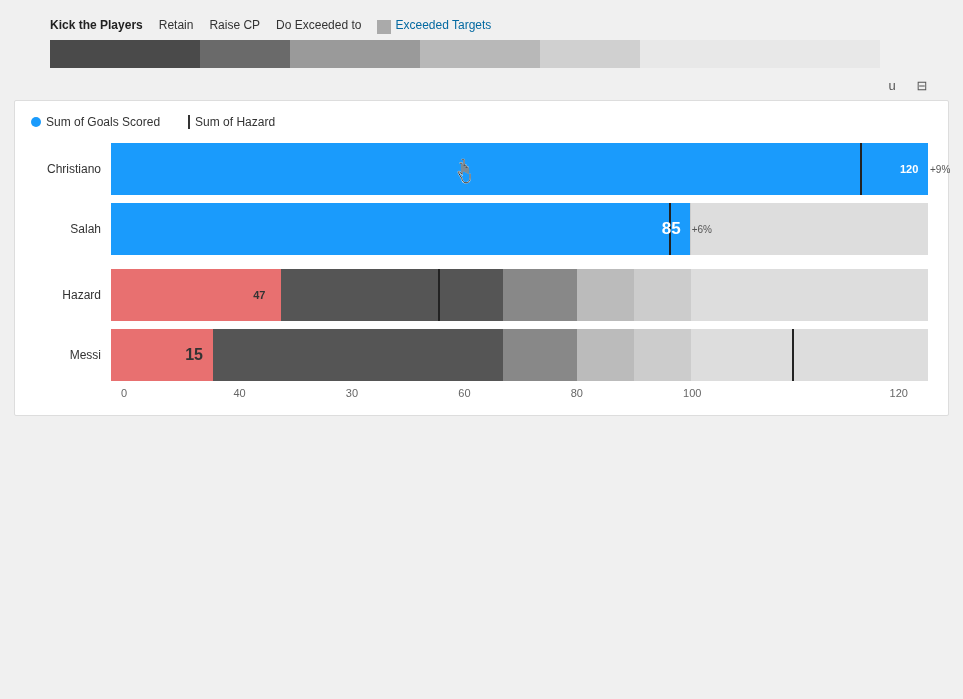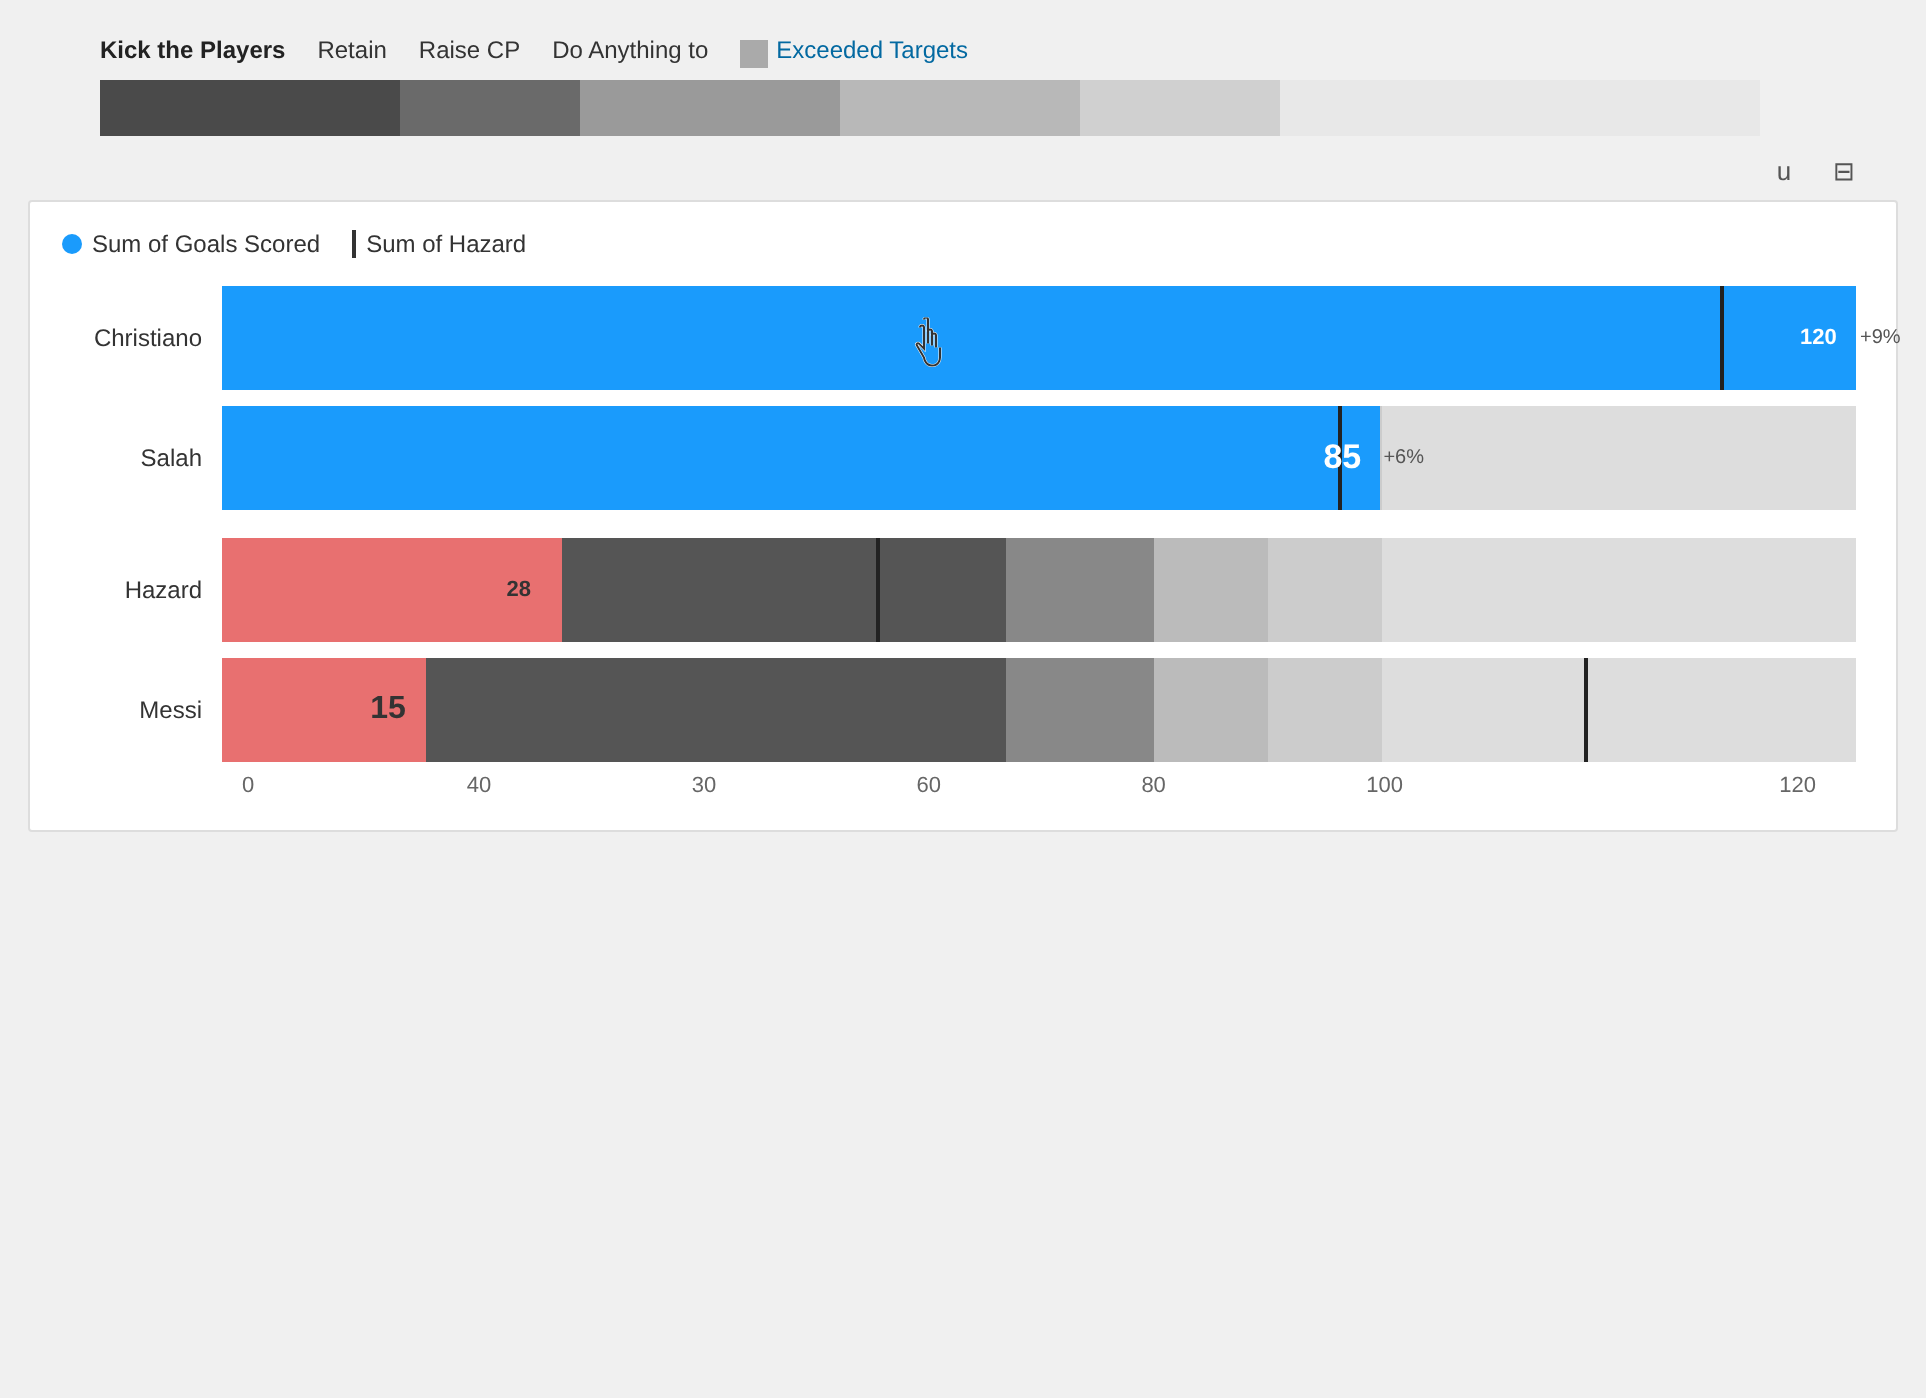--- a/index.html
+++ b/index.html
@@ -70,21 +70,21 @@
     .chart-card {
       background: #fff;
       border: 1px solid #ddd;
       border-radius: 2px;
       padding: 14px 20px 16px 16px;
       margin: 0 4px;
     }
     .legend {
       display: flex;
       align-items: flex-start;
-      gap: 16px;
+      gap: 28px;
       margin-bottom: 14px;
       font-size: 12px;
       color: #333;
     }
     .legend-item {
       display: flex;
       align-items: center;
       gap: 5px;
     }
     .legend-dot {
@@ -163,21 +163,21 @@
   </style>
 </head>
 <body>
 
 <div class="page-wrapper">
 
   <div class="filter-bar">
     <span class="filter-label active">Kick the Players</span>
     <span class="filter-label">Retain</span>
     <span class="filter-label">Raise CP</span>
-    <span class="filter-label">Do Anything to</span>
+    <span class="filter-label">Do Exceeded to</span>
     <span style="display:inline-block;width:14px;height:14px;background:#aaa;margin-right:4px;vertical-align:middle;"></span>
     <span class="filter-label muted">Exceeded Targets</span>
   </div>
 
   <div class="filter-bar-swatch-row">
     <div class="swatch" style="width:150px;background:#4a4a4a;"></div>
     <div class="swatch" style="width:90px;background:#6a6a6a;"></div>
     <div class="swatch" style="width:130px;background:#9a9a9a;"></div>
     <div class="swatch" style="width:120px;background:#b8b8b8;"></div>
     <div class="swatch" style="width:100px;background:#d0d0d0;"></div>
@@ -253,21 +253,21 @@
           <div class="bar-container">
             <div class="bar-bg-track">
               <div class="bar-fill" style="width: 48%; background: rgb(85, 85, 85);"></div>
               <div class="bar-fill" style="width: 9%; background: rgb(136, 136, 136);"></div>
               <div class="bar-fill" style="width: 7%; background: rgb(187, 187, 187);"></div>
               <div class="bar-fill" style="width: 7%; background: rgb(204, 204, 204);"></div>
               <div class="bar-fill" style="width: 29%; background: rgb(221, 221, 221);"></div>
             </div>
             <div style="position: absolute; top: 0px; left: 0px; height: 100%; width: 20.8333%; background: rgb(232, 112, 112); z-index: 5;"></div>
             <div class="target-line" style="left: 40%;"></div>
-            <div style="position: absolute; z-index: 10; top: 50%; transform: translateY(-50%); font-size: 11px; font-weight: 600; color: rgb(51, 51, 51); left: calc(20.8333% - 28px);">28</div>
+            <div style="position: absolute; z-index: 10; top: 50%; transform: translateY(-50%); font-size: 11px; font-weight: 600; color: rgb(51, 51, 51); left: calc(20.8333% - 28px);">47</div>
           </div>
         </div>
         <div style="height: 6px;"></div>
         <div class="bar-row">
           <div class="bar-label">Messi</div>
           <div class="bar-container">
             <div class="bar-bg-track">
               <div class="bar-fill" style="width: 48%; background: rgb(85, 85, 85);"></div>
               <div class="bar-fill" style="width: 9%; background: rgb(136, 136, 136);"></div>
               <div class="bar-fill" style="width: 7%; background: rgb(187, 187, 187);"></div>

